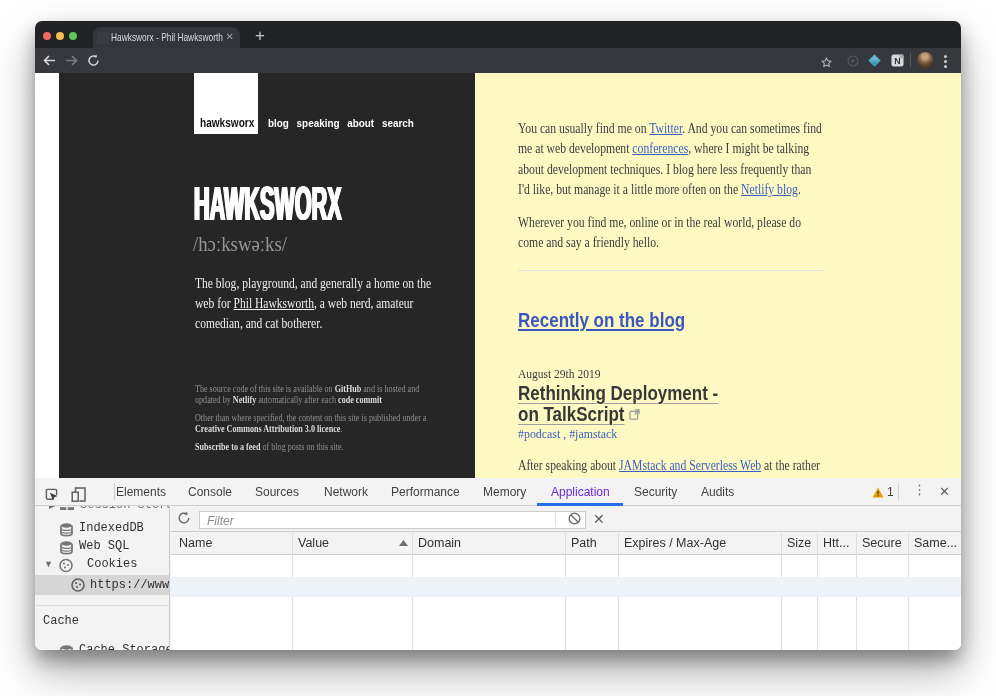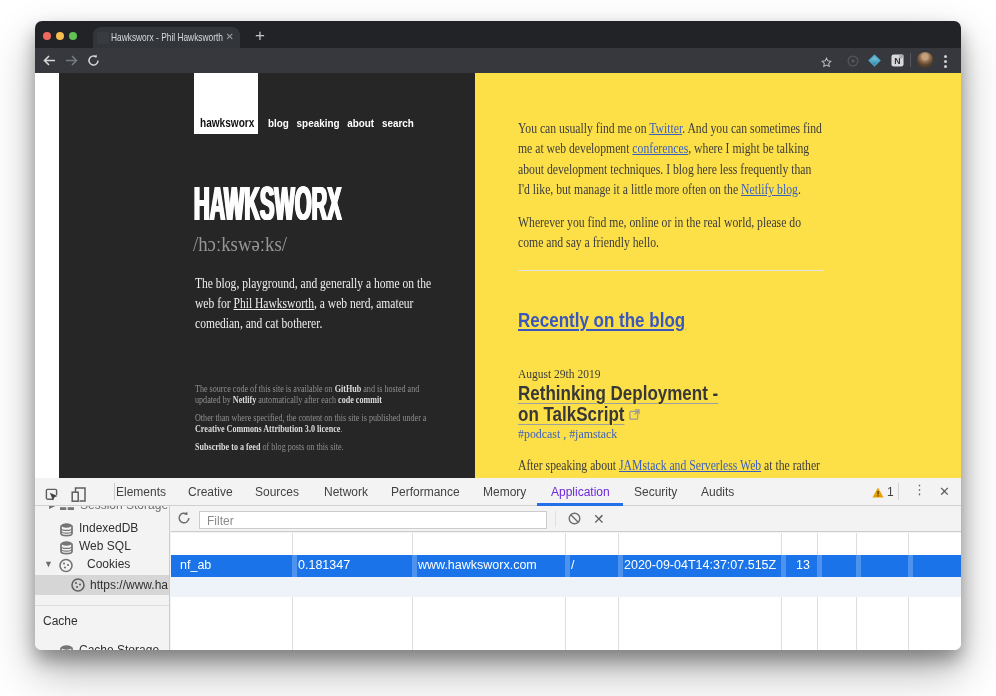--- a/index.html
+++ b/index.html
@@ -45,21 +45,21 @@
   .sbtext { position:absolute; left:136px; top:200px;
     font-family:"Liberation Serif", serif; font-size:15px; line-height:20px; color:#efefef;
     white-space:nowrap; transform:scaleX(0.77); transform-origin:0 0; }
   .sbtext a { color:#efefef; }
   .smallprint { position:absolute; left:136px; top:310px;
     font-family:"Liberation Serif", serif; font-size:10px; line-height:11px; color:#8f8f8f;
     white-space:nowrap; transform:scaleX(0.81); transform-origin:0 0; }
   .smallprint b { color:#dcdcdc; }
   .smallprint p { margin-bottom:7px; }
   
-  .content { position:absolute; left:416px; top:0; width:510px; height:405px; background:#fde047;
+  .content { position:absolute; left:416px; top:0; width:510px; height:405px; background:#fef9c3;
     font-family:"Liberation Serif", serif; color:#3c3c3c; }
   .content .para { position:absolute; left:43px; font-size:15px; line-height:20.4px; white-space:nowrap; transform:scaleX(0.78); transform-origin:0 0; }
   .content a { color:#3b5fc1; }
   .hr { position:absolute; left:43px; top:197px; width:306px; height:1px; background:#e2e2e2; }
   .recently { position:absolute; left:43px; top:236px; font-family:"Liberation Sans",sans-serif;
     font-size:20px; font-weight:bold; color:#3a57be; text-decoration:underline; text-decoration-thickness:2px; text-underline-offset:2px;
     white-space:nowrap; transform:scaleX(0.85); transform-origin:0 0; }
   .pdate { position:absolute; left:43px; top:295px; font-size:11.5px; color:#3c3c3c; }
   .ptitle2 { position:absolute; left:43px; top:310px; font-family:"Liberation Sans",sans-serif;
     font-size:20px; font-weight:bold; color:#383838; line-height:21px;
@@ -74,25 +74,25 @@
   .dt-tabs { position:absolute; left:0; top:0; width:100%; height:28px; background:#f3f3f3;
     border-bottom:1px solid #d0d0d0; }
   .dt-tab { position:absolute; top:7px; font-size:12px; color:#424242; }
   .dt-sep { position:absolute; left:79px; top:5px; width:1px; height:17px; background:#ccc; }
   .dt-underline { position:absolute; left:502px; top:25px; width:86px; height:3px; background:#2470e8; }
   .dt-side { position:absolute; left:0; top:28px; width:135px; height:144px; background:#f3f3f3;
     border-right:1px solid #ccc; font-size:12px; color:#303030; overflow:hidden; }
   .titem { position:absolute; left:0; width:135px; height:17px; line-height:17px; white-space:nowrap; overflow:hidden; }
   .titem .tw { position:absolute; font-size:8px; color:#6e6e6e; }
   .titem .ticon { position:absolute; top:0; }
-  .titem .lbl { position:absolute; }
+  .titem .lbl { position:absolute;font-family:Liberation Mono, monospace; }
   .dt-main { position:absolute; left:136px; top:28px; width:790px; height:144px; background:#f3f3f3; }
   .filterrow { position:absolute; left:0; top:0; width:100%; height:26px; border-bottom:1px solid #ccc; }
-  .filterbox { position:absolute; left:28px; top:5px; width:348px; height:18px; background:#fff;
-    border:1px solid #ccc; }
+  .filterbox { position:absolute; left:28px; top:5px; width:387px; height:18px; background:#fff;
+    border:1px solid #ccc;font-style:italic; }
   .filterbox span { position:absolute; left:7px; top:2px; font-size:12px; color:#8b8b8b; }
   .vsep { position:absolute; left:384px; top:5px; width:1px; height:16px; background:#e0e0e0; }
   .cookietable { position:absolute; left:0; top:27px; width:790px; height:117px; background:#fff;
     font-size:12.5px; color:#303030; }
   .thead { position:absolute; left:0; top:0; width:790px; height:22px; background:#f3f3f3;
     border-bottom:1px solid #ccc; }
   .th { position:absolute; top:3px; padding-left:5px; font-size:12.5px; color:#303030; }
   .colline { position:absolute; top:0; width:1px; height:118px; background:#dedede; }
   .row1 { position:absolute; left:0; top:22px; width:790px; height:22px; background:#1a73e8; color:#fff; }
   .row1 div { position:absolute; top:3px; padding-left:5px; }
@@ -194,21 +194,21 @@
       <svg style="position:absolute;left:10px;top:10px" width="13" height="13" viewBox="0 0 13 13">
         <path d="M8.2 11.2 H2.6 a1.2 1.2 0 0 1-1.2-1.2 V2.6 a1.2 1.2 0 0 1 1.2-1.2 h7.8 a1.2 1.2 0 0 1 1.2 1.2 V7" stroke="#5f5f5f" stroke-width="1.4" fill="none"></path>
         <path d="M4.8 4.8 l7.8 3.2 -3.2 1.3 -1.3 3.2 z" fill="#424242"></path>
       </svg>
       <svg style="position:absolute;left:36px;top:8px" width="15" height="16" viewBox="0 0 15 16">
         <path d="M4.5 6 V2 H14 V15 H8.5" stroke="#5f5f5f" stroke-width="1.5" fill="none"></path>
         <rect x="1.2" y="6.2" width="6" height="9" fill="#f3f3f3" stroke="#5f5f5f" stroke-width="1.5"></rect>
       </svg>
       <div class="dt-sep"></div>
       <div class="dt-tab" style="left:81px">Elements</div>
-      <div class="dt-tab" style="left:153px">Creative</div>
+      <div class="dt-tab" style="left:153px">Console</div>
       <div class="dt-tab" style="left:220px">Sources</div>
       <div class="dt-tab" style="left:289px">Network</div>
       <div class="dt-tab" style="left:356px">Performance</div>
       <div class="dt-tab" style="left:448px">Memory</div>
       <div class="dt-tab" style="left:516px;color:#6d28d9">Application</div>
       <div class="dt-tab" style="left:599px">Security</div>
       <div class="dt-tab" style="left:666px">Audits</div>
       <div class="dt-underline"></div>
       <svg style="position:absolute;left:837px;top:9px" width="12" height="11" viewBox="0 0 12 11">
         <path d="M6 0.5 L11.5 10.5 H0.5 Z" fill="#e8a100"></path>
@@ -289,41 +289,39 @@
             <span>Filter</span>
           </div>
         <div class="vsep"></div>
         <svg style="position:absolute;left:397px;top:6px" width="13" height="13" viewBox="0 0 13 13">
           <circle cx="6.5" cy="6.5" r="5.3" stroke="#6e6e6e" stroke-width="1.4" fill="none"></circle>
           <path d="M2.8 2.8 L10.2 10.2" stroke="#6e6e6e" stroke-width="1.4"></path>
         </svg>
         <div style="position:absolute;left:422px;top:5px;font-size:14px;color:#5f5f5f">✕</div>
       </div>
       <div class="cookietable">
+        <div class="thead">
+          <div class="th" style="left:3px">Name</div>
+          <div class="th" style="left:122px">Value</div>
+          <div class="th" style="left:242px">Domain</div>
+          <div class="th" style="left:395px">Path</div>
+          <div class="th" style="left:448px">Expires / Max-Age</div>
+          <div class="th" style="left:611px">Size</div>
+          <div class="th" style="left:647px">Htt...</div>
+          <div class="th" style="left:686px">Secure</div>
+          <div class="th" style="left:738px">Same...</div>
+          <svg style="position:absolute;left:228px;top:7px" width="9" height="6" viewBox="0 0 9 6">
+            <path d="M4.5 0 L9 6 H0 Z" fill="#6e6e6e"></path>
+          </svg>
+        </div>
         <div class="colline" style="left:121px"></div>
         <div class="colline" style="left:241px"></div>
         <div class="colline" style="left:394px"></div>
         <div class="colline" style="left:447px"></div>
         <div class="colline" style="left:610px"></div>
         <div class="colline" style="left:646px"></div>
         <div class="colline" style="left:685px"></div>
         <div class="colline" style="left:737px"></div>
-        <div class="row1">
-          <div style="left:4px">nf_ab</div>
-          <div style="left:122px">0.181347</div>
-          <div style="left:242px">www.hawksworx.com</div>
-          <div style="left:395px">/</div>
-          <div style="left:448px">2020-09-04T14:37:07.515Z</div>
-          <div style="left:584px;width:55px;text-align:right;padding-left:0">13</div>
-          <div class="cline" style="left:121px"></div>
-          <div class="cline" style="left:241px"></div>
-          <div class="cline" style="left:394px"></div>
-          <div class="cline" style="left:447px"></div>
-          <div class="cline" style="left:610px"></div>
-          <div class="cline" style="left:646px"></div>
-          <div class="cline" style="left:685px"></div>
-          <div class="cline" style="left:737px"></div>
-        </div>
         <div class="row2"></div>
       </div>
     </div>
   </div>
 </div>
 
 </body></html>

